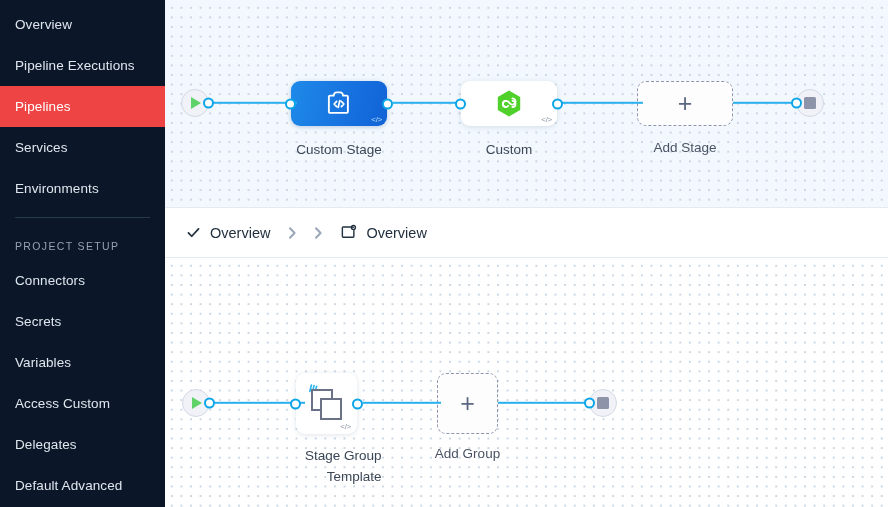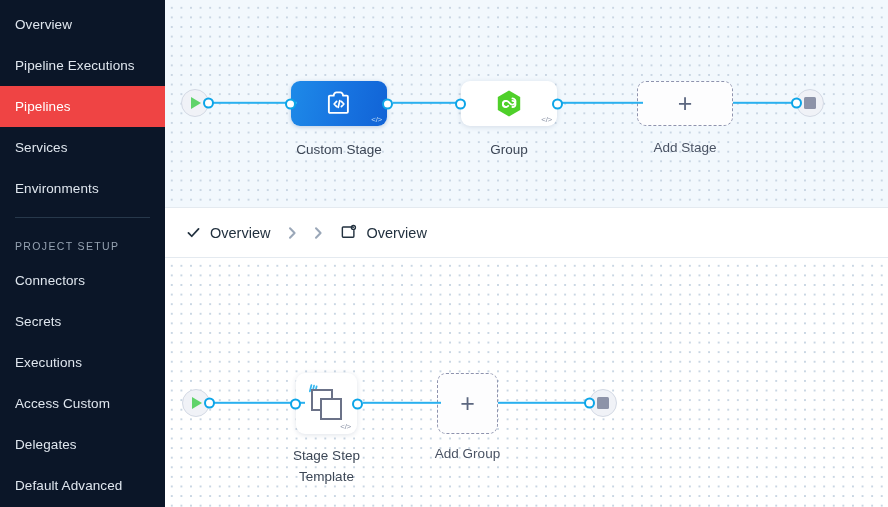--- a/index.html
+++ b/index.html
@@ -143,21 +143,21 @@
 
   .code-badge {
     position:absolute; right:5px; bottom:2px;
     font-size:8px; letter-spacing:-.3px;
   }
   .code-badge.on-blue { color:#bfdcf8; }
   .code-badge.on-white { color:#8b93a6; }
 
   .node-label {
     position:absolute; left:50%; transform:translateX(-50%);
-    font-size:13.5px; color:#3c4655; white-space:nowrap; text-align:center;
+    font-size:13.5px; color:#3c4655; white-space:nowrap; text-align:right;
     line-height:21px;
   }
   .node-label.dim { color:#4a5364; }
   .node-label.two { white-space:normal; width:110px; }
 </style>
 </head>
 <body>
 
 <div class="app">
 
@@ -183,21 +183,21 @@
 
     <div class="nav-section">PROJECT SETUP</div>
 
     <div class="nav-item">
       <span>Connectors</span>
     </div>
     <div class="nav-item">
       <span>Secrets</span>
     </div>
     <div class="nav-item">
-      <span>Executions</span>
+      <span>Variables</span>
     </div>
     <div class="nav-item">
       <span>Access Custom</span>
     </div>
     <div class="nav-item">
       <span>Delegates</span>
     </div>
     <div class="nav-item">
       <span>Default Advanced</span>
     </div>
@@ -237,21 +237,21 @@
         <div class="stage-card white">
           <svg width="28" height="30" viewBox="0 0 28 30">
             <path d="M14 1.6 25.2 8.1v13.0L14 27.6 2.8 21.1V8.1z" fill="#4fd02a"></path>
             <path d="M11.0 18.0a3.1 3.1 0 1 1 2.2-5.3l2.0 2.0a3.1 3.1 0 1 0 2.2-5.3" fill="none" stroke="#ffffff" stroke-width="1.8" stroke-linecap="round"></path>
             <path d="M17.4 18.0a3.1 3.1 0 0 0 0-6.2" fill="none" stroke="#ffffff" stroke-width="1.8" stroke-linecap="round"></path>
             <path d="M10.9 11.8a3.1 3.1 0 0 0 0 6.2c1.0 0 1.7-.5 2.3-1.1" fill="none" stroke="#ffffff" stroke-width="1.8" stroke-linecap="round"></path>
           </svg>
           <span class="code-badge on-white">&lt;/&gt;</span>
         </div>
         <div class="port" style="right:-6px;"></div>
-        <div class="node-label" style="top:58px;">Group</div>
+        <div class="node-label" style="top:58px;">Custom</div>
       </div>
 
       <div class="edge" style="left:392px; top:103px; width:86px;"></div>
 
       <div class="node-wrap" style="left:472px; top:81px;">
         <div class="stage-card dashed">
           <span class="plus">+</span>
         </div>
         <div class="node-label dim" style="top:56px;">Add Stage</div>
       </div>
@@ -313,21 +313,21 @@
         <div class="port" style="left:-6px;"></div>
         <div class="step-card white">
           <svg width="44" height="44" viewBox="0 0 44 44">
             <path d="M5.5 3.5v6.5M8.2 3.5v6.5M10.9 3.5v6.5" stroke="#33b6ef" stroke-width="1.7" stroke-linecap="round" transform="rotate(14 8 7)"></path>
             <rect x="7" y="8" width="20" height="20" fill="#ffffff" stroke="#6b7288" stroke-width="2"></rect>
             <rect x="16" y="17" width="20" height="20" fill="#ffffff" stroke="#6b7288" stroke-width="2"></rect>
           </svg>
           <span class="code-badge on-white" style="right:6px;bottom:3px;">&lt;/&gt;</span>
         </div>
         <div class="port" style="right:-6px;"></div>
-        <div class="node-label two" style="top:72px;">Stage Step Template</div>
+        <div class="node-label two" style="top:72px;">Stage Group Template</div>
       </div>
 
       <div class="edge" style="left:198px; top:145px; width:78px;"></div>
 
       <div class="node-wrap" style="left:272px; top:115px;">
         <div class="step-card dashed">
           <span class="plus">+</span>
         </div>
         <div class="node-label dim" style="top:70px;">Add Group</div>
       </div>

